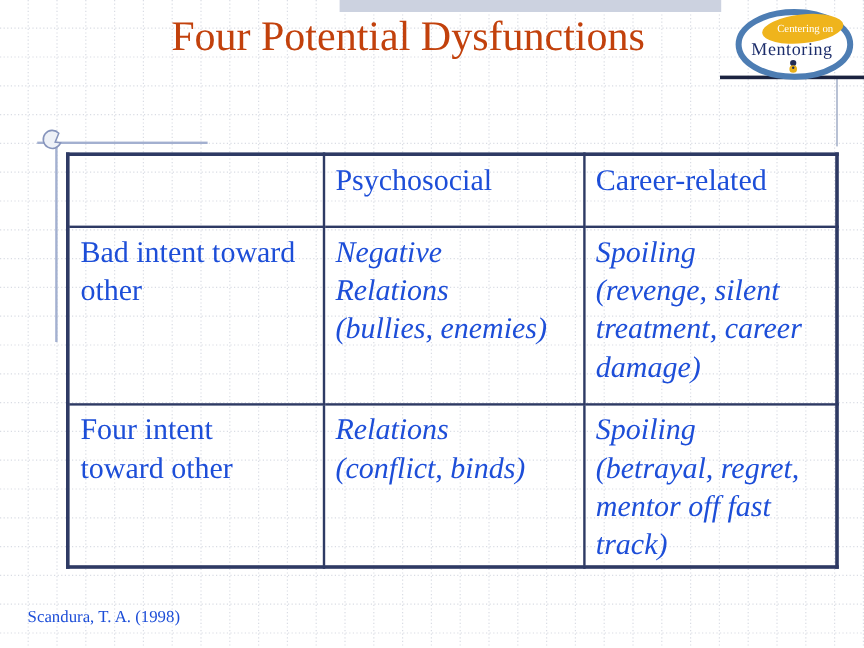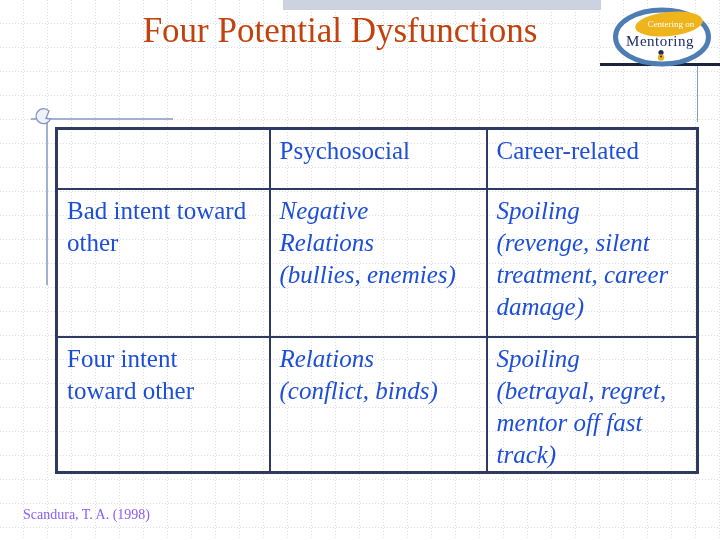--- a/index.html
+++ b/index.html
@@ -61,21 +61,21 @@
     color: #1d4ed8;
     white-space: pre-line;
     background: transparent;
     overflow: hidden;
   }
   td.it { font-style: italic; }
 
   
   .citation {
     left: 23px; top: 507px;
-    font-size: 14px; color: #8b5cf6;
+    font-size: 14px; color: #1d4ed8;
     z-index: 3;
   }
 </style>
 </head>
 <body>
 
 <svg class="layer grid-svg" width="720" height="540">
   <path id="gridpath" d="M23.5 0V540M47.5 0V540M71.5 0V540M95.5 0V540M119.5 0V540M143.5 0V540M167.5 0V540M191.5 0V540M215.5 0V540M239.5 0V540M263.5 0V540M287.5 0V540M311.5 0V540M335.5 0V540M359.5 0V540M383.5 0V540M407.5 0V540M431.5 0V540M455.5 0V540M479.5 0V540M503.5 0V540M527.5 0V540M551.5 0V540M575.5 0V540M599.5 0V540M623.5 0V540M647.5 0V540M671.5 0V540M695.5 0V540M719.5 0V540M0 23.5H720M0 47.5H720M0 71.5H720M0 95.5H720M0 119.5H720M0 143.5H720M0 167.5H720M0 191.5H720M0 215.5H720M0 239.5H720M0 263.5H720M0 287.5H720M0 311.5H720M0 335.5H720M0 359.5H720M0 383.5H720M0 407.5H720M0 431.5H720M0 455.5H720M0 479.5H720M0 503.5H720M0 527.5H720" fill="none" stroke="#b9bfce" stroke-width="1" stroke-dasharray="1 2" opacity="0.55"></path>
 </svg>
 

